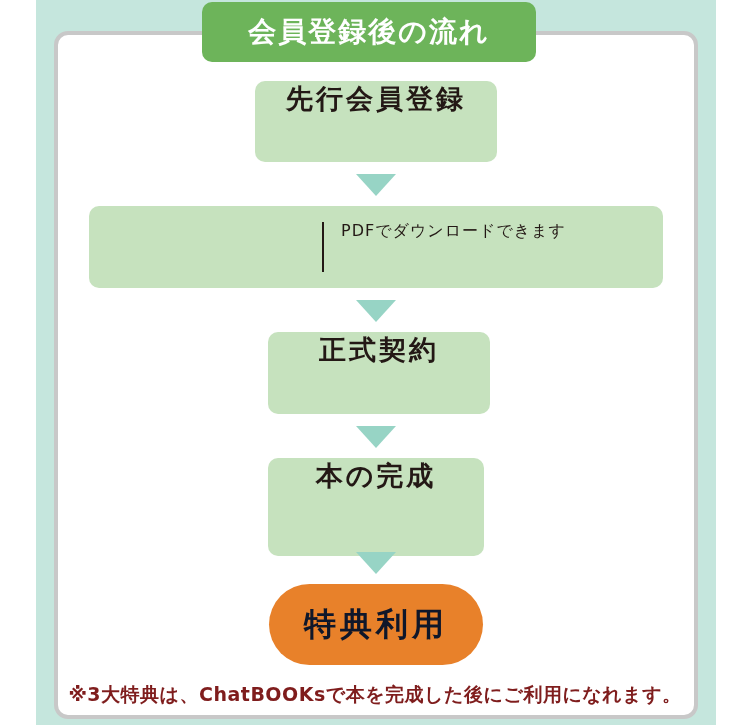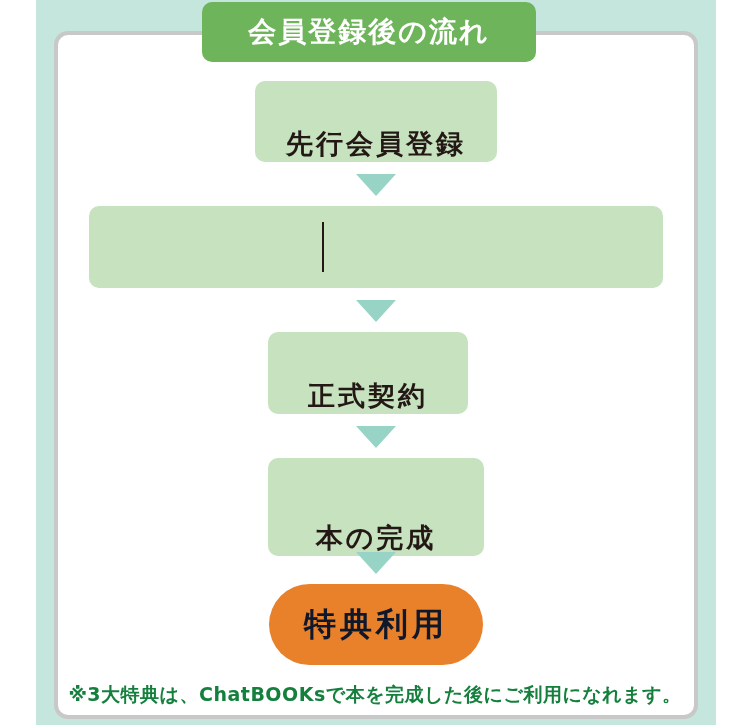--- a/index.html
+++ b/index.html
@@ -13,21 +13,21 @@
     background:#ffffff; border:4px solid #c8c8c8; border-radius:14px;
   }
   .title-badge {
     position:absolute; left:202px; top:2px; width:334px; height:60px;
     background:#6db45a; border-radius:10px;
     display:flex; align-items:center; justify-content:center;
     color:#ffffff; font-size:28px; font-weight:bold; letter-spacing:2px;
   }
   .step {
     position:absolute; background:#c6e2be; border-radius:10px;
-    display:flex; align-items:flex-end; justify-content:center;
+    display:flex; align-items:flex-start; justify-content:center;
     color:#231815; font-weight:bold;
   }
   .step .label { font-size:27px; letter-spacing:3px; }
   .arrow {
     position:absolute; width:0; height:0;
     border-left:20px solid transparent; border-right:20px solid transparent;
     border-top:22px solid #97d4c5;
   }
   .trial { justify-content:flex-start; }
   .trial .left { position:absolute; left:36px; top:0; height:100%; display:flex; align-items:center; font-size:26px; letter-spacing:3px; }
@@ -36,44 +36,45 @@
   .trial .right .main { font-size:22px; letter-spacing:1px; line-height:30px; }
   .trial .right .sub { font-size:16px; font-weight:normal; line-height:22px; letter-spacing:1px; }
   .benefit {
     position:absolute; left:269px; top:584px; width:214px; height:81px;
     background:#e8812a; border-radius:41px;
     display:flex; align-items:center; justify-content:center;
     color:#0f172a; font-size:32px; font-weight:bold; letter-spacing:4px;text-align:center;
   }
   .note {
     position:absolute; left:0; top:682px; width:750px; text-align:center;
-    font-size:19px; font-weight:bold; color:#15803d; letter-spacing:0.5px;
+    font-size:19px; font-weight:bold; color:#7f1d1d; letter-spacing:0.5px;
   }
 </style>
 </head>
 <body>
 
 <div class="bg-panel"></div>
 <div class="card"></div>
 
 <div class="title-badge">会員登録後の流れ</div>
 
 <div class="step" style="left:255px; top:81px; width:242px; height:81px;">
   <span class="label">先行会員登録</span>
 </div>
 <div class="arrow" style="left:356px; top:174px;"></div>
 
 <div class="step trial" style="left:89px; top:206px; width:574px; height:82px;">
   <span class="divider"></span>
   <div class="right">
+    <div class="sub">PDFでダウンロードできます</div>
   </div>
 </div>
 <div class="arrow" style="left:356px; top:300px;"></div>
 
-<div class="step" style="left:268px; top:332px; width:200px; height:82px;">
+<div class="step" style="left:268px; top:332px; width:222px; height:82px;">
   <span class="label">正式契約</span>
 </div>
 <div class="arrow" style="left:356px; top:426px;"></div>
 
 <div class="step" style="left:268px; top:458px; width:216px; height:98px;">
   <span class="label">本の完成</span>
 </div>
 <div class="arrow" style="left:356px; top:552px;"></div>
 
 <div class="benefit">特典利用</div>

